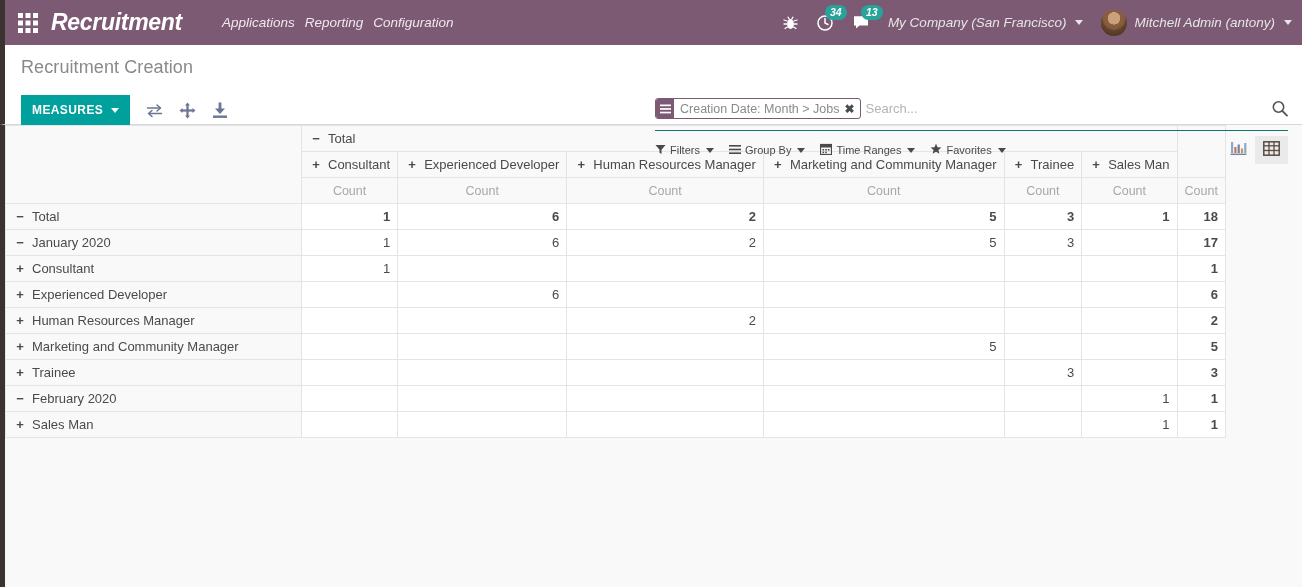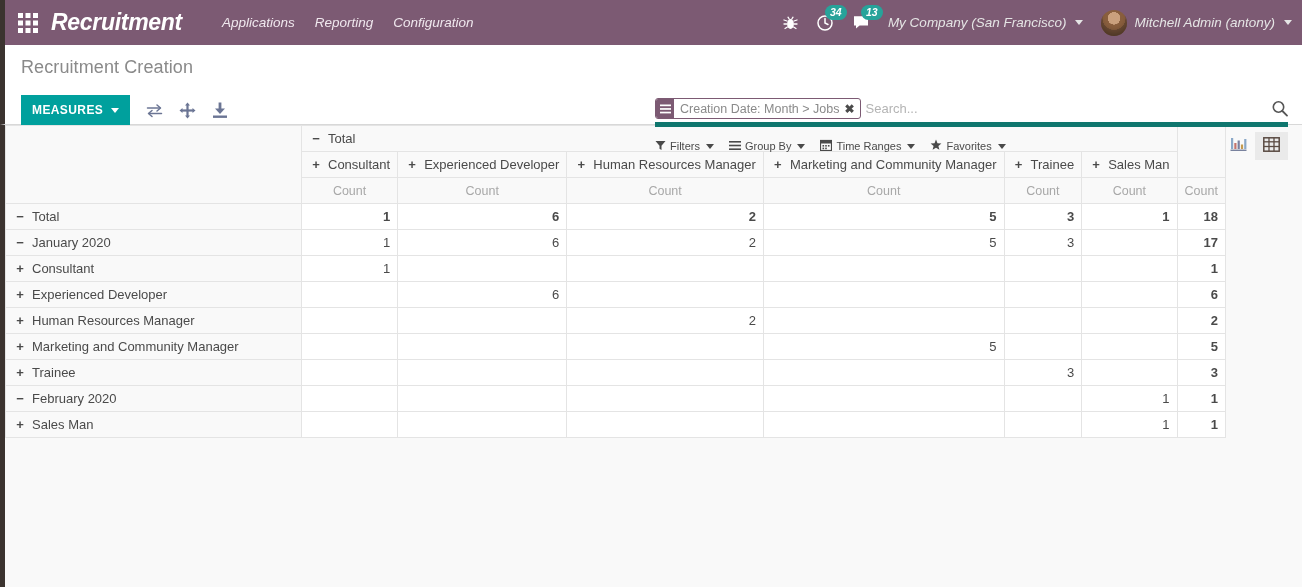--- a/index.html
+++ b/index.html
@@ -23,21 +23,21 @@
   }
   .apps-grid {
     width: 46px; display: flex; align-items: center; justify-content: center;
     cursor: pointer;
   }
   .apps-grid svg { display: block; }
   .brand {
     font-size: 23px; font-weight: bold; letter-spacing: -.3px;
     margin-right: 40px; color: #fff; white-space: nowrap;
   }
-  .nav-menu { display: flex; align-items: center; gap: 20px; }
+  .nav-menu { display: flex; align-items: center; gap: 10px; }
   .nav-menu a {
     color: #f0e8ee; font-size: 13.5px; text-decoration: none; cursor: pointer;
     white-space: nowrap;
   }
   .nav-right {
     margin-left: auto; display: flex; align-items: center;
     gap: 18px; padding-right: 10px;
   }
   .nav-icon { position: relative; display: flex; align-items: center; cursor: pointer; }
   .badge {
@@ -89,22 +89,22 @@
     margin-left: 16px; cursor: pointer; display: flex; align-items: center;
     color: #6b7594;
   }
 
   
   .search-area {
     position: absolute; left: 650px; right: 14px; top: 53px;
   }
   .search-row {
     display: flex; align-items: center;
-    border-bottom: 5px solid #0f766e;
-    padding-bottom: 3px;
+    border-bottom: 1px solid #0f766e;
+    padding-bottom: 11px;
   }
   .facet {
     display: flex; align-items: center;
     border: 1px solid #7c5a73; border-radius: 3px;
     overflow: hidden; height: 21px; flex: none;
   }
   .facet-icon {
     background: #7c5a73; width: 18px; height: 100%;
     display: flex; align-items: center; justify-content: center;
   }

